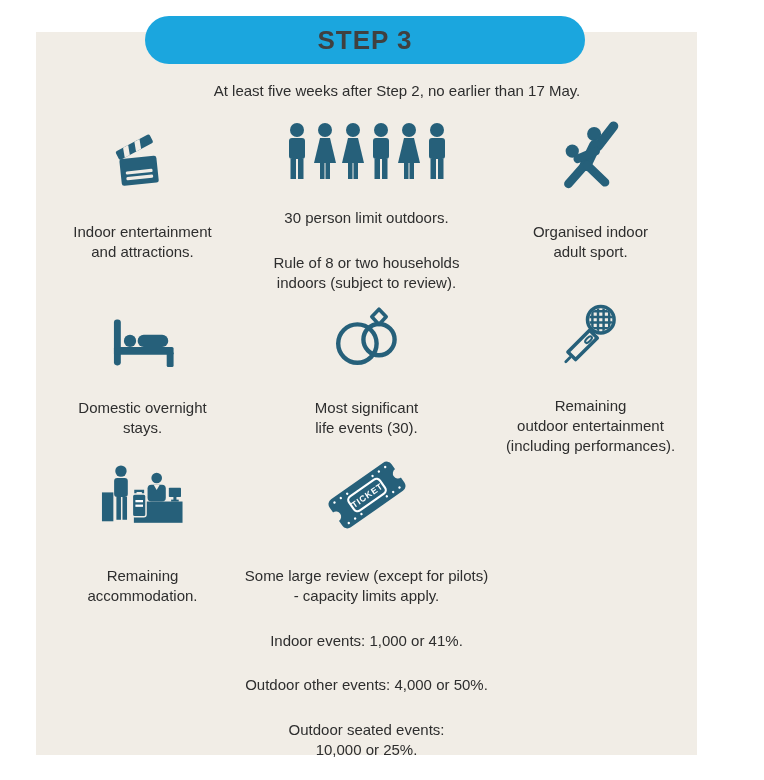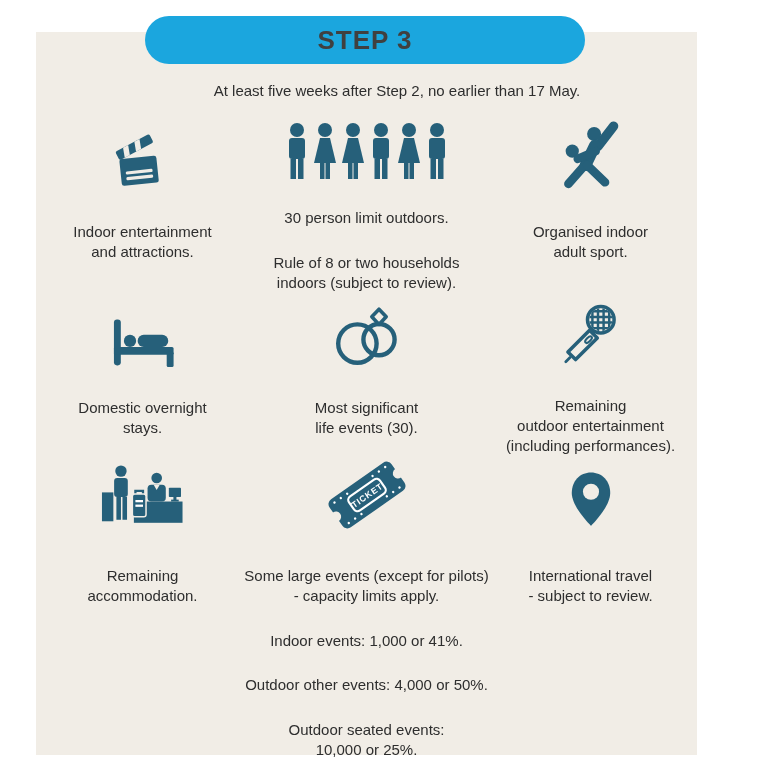--- a/index.html
+++ b/index.html
@@ -231,33 +231,23 @@
                 <circle cx="32" cy="64.5" r="1.4"></circle>
               <circle cx="68" cy="64.5" r="1.4"></circle>
                 <circle cx="77" cy="64.5" r="1.4"></circle>
                 <circle cx="86" cy="64.5" r="1.4"></circle>
             </g>
             <rect x="28" y="40" width="44" height="20" rx="5" fill="none" stroke="#FFFFFF" stroke-width="2.5"></rect>
             <text x="50" y="54" text-anchor="middle" font-size="10" font-weight="bold" fill="#FFFFFF" letter-spacing="1" font-family="Liberation Sans, sans-serif">TICKET</text>
           </g>
         </svg>
       </div>
-      <p class="caption">Some large events (except for pilots)
+      <p class="caption">Some large review (except for pilots)
 - capacity limits apply.</p>
       <p class="caption">Indoor events: 1,000 or 41%.</p>
       <p class="caption">Outdoor other events: 4,000 or 50%.</p>
       <p class="caption">Outdoor seated events:
 10,000 or 25%.</p>
     </div>
 
-    <div class="cell">
-      <div class="icon-box">
-        <svg width="62" height="74" viewBox="0 0 100 100">
-          <path class="t" d="M50,4 C32,4 19,18 19,37 C19,60 50,90 50,90 C50,90 81,60 81,37 C81,18 68,4 50,4 Z"></path>
-          <circle class="bgc" cx="50" cy="35" r="13"></circle>
-        </svg>
-      </div>
-      <p class="caption">International travel
-- subject to review.</p>
-    </div>
 
   </div>
 </div>
 
 </body></html>

